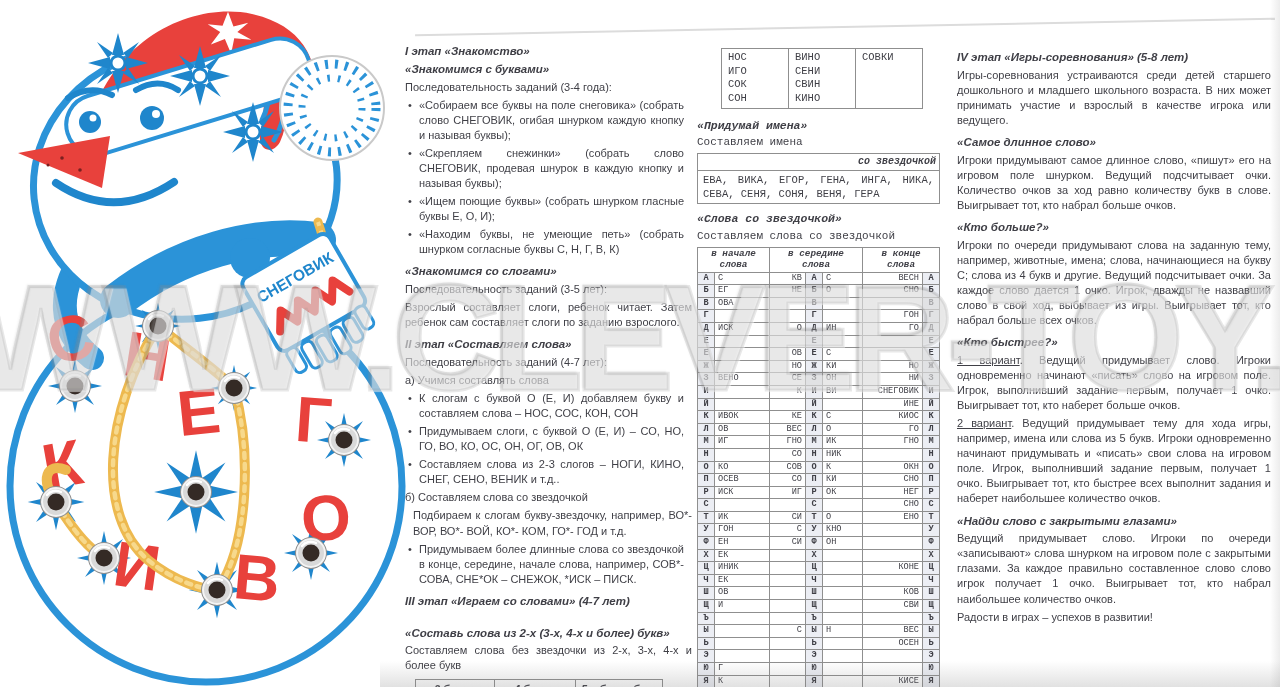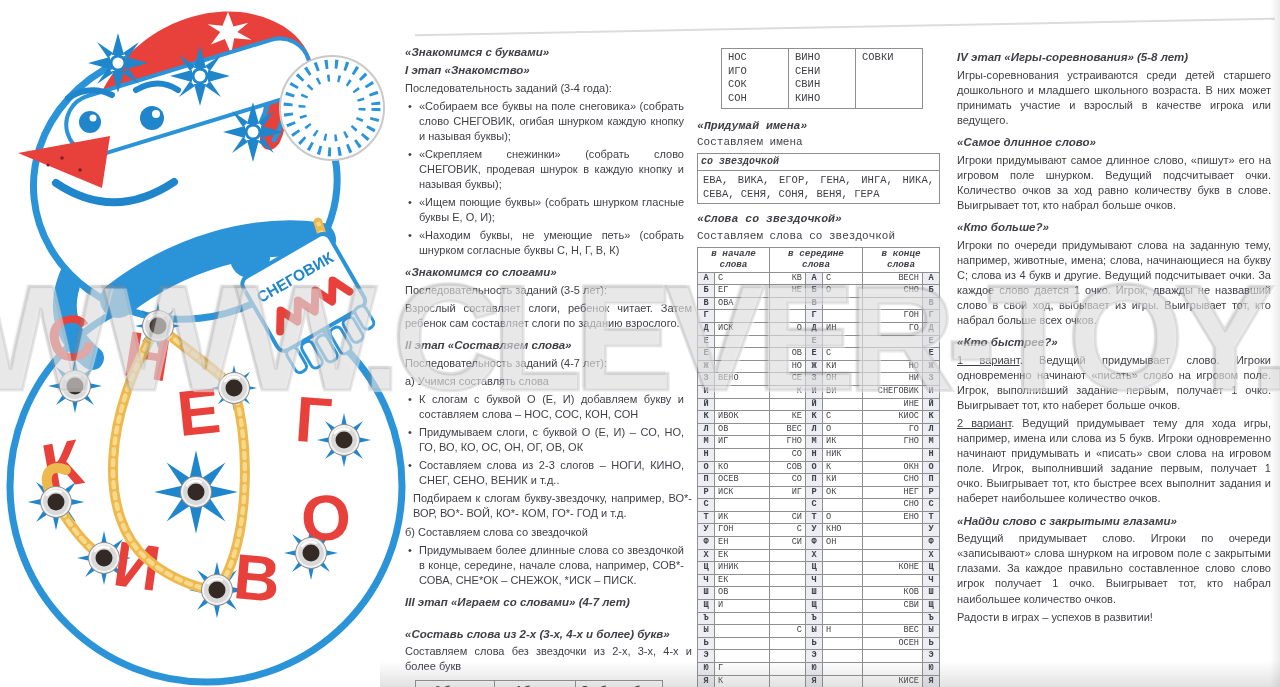--- a/index.html
+++ b/index.html
@@ -33,21 +33,21 @@
   .closing{text-align:left;margin-top:14px;}
 
   
   table{border-collapse:collapse;table-layout:fixed;}
   td,th{border:1px solid #8f8f8f;vertical-align:top;}
 
   .top-words{margin-left:24px;width:202px;font-size:10.5px;margin-top:2px;}
   .top-words td{padding:2px 6px;line-height:1.3;}
 
   .names-tbl{width:243px;font-size:10.5px;margin-top:2px;}
-  .names-tbl th{font-style:italic;font-weight:700;text-align:left;padding:1px 3px;font-size:10px;}
+  .names-tbl th{font-style:italic;font-weight:700;text-align:right;padding:1px 3px;font-size:10px;}
   .names-tbl td{padding:2px 5px;line-height:1.35;text-align:justify;}
 
   .star-tbl{width:243px;margin-top:3px;font-size:8.6px;}
   .star-tbl th{font-style:italic;font-weight:700;font-size:9.3px;text-align:center;padding:1px 2px;line-height:1.15;vertical-align:middle;}
   .star-tbl td{padding:0 3px;height:11.6px;line-height:11.6px;white-space:nowrap;overflow:hidden;}
   .star-tbl td.lt{background:#eceef4;font-weight:700;text-align:center;padding:0 1px;}
   .star-tbl td.w1{text-align:left;}
   .star-tbl td.mp{text-align:right;}
   .star-tbl td.ms{text-align:left;}
   .star-tbl td.w2{text-align:right;}
@@ -204,40 +204,40 @@
       <use href="#grommet" transform="translate(344,440)"></use>
       <use href="#grommet" transform="translate(196,492)"></use>
       <use href="#grommet" transform="translate(56,502)"></use>
       <use href="#grommet" transform="translate(104,558)"></use>
       <use href="#grommet" transform="translate(217,590)"></use>
       <use href="#grommet" transform="translate(311,553)"></use>
     </g>
   </svg>
 
   <div class="col col-mid">
+    <div class="h-it first">I этап «Знакомство»</div>
     <div class="h-it" style="margin-top:1px">«Знакомимся с буквами»</div>
-    <div class="h-it first">I этап «Знакомство»</div>
     <p class="t">Последовательность заданий (3-4 года):</p>
     <div class="bullet">«Собираем все буквы на поле снеговика» (собрать слово СНЕГОВИК, огибая шнурком каждую кнопку и называя буквы);</div>
     <div class="bullet">«Скрепляем снежинки» (собрать слово СНЕГОВИК, продевая шнурок в каждую кнопку и называя буквы);</div>
     <div class="bullet">«Ищем поющие буквы» (собрать шнурком гласные буквы Е, О, И);</div>
     <div class="bullet">«Находим буквы, не умеющие петь» (собрать шнурком согласные буквы С, Н, Г, В, К)</div>
 
     <div class="h-it">«Знакомимся со слогами»</div>
     <p class="t">Последовательность заданий (3-5 лет):</p>
     <p class="t">Взрослый составляет слоги, ребенок читает. Затем ребенок сам составляет слоги по заданию взрослого.</p>
 
     <div class="h-it">II этап «Составляем слова»</div>
     <p class="t">Последовательность заданий (4-7 лет):</p>
     <p class="t">а)  Учимся составлять слова</p>
     <div class="bullet">К слогам с буквой О (Е, И)  добавляем букву и составляем слова – НОС, СОС, КОН, СОН</div>
     <div class="bullet">Придумываем слоги, с буквой О (Е, И) – СО, НО, ГО, ВО, КО, ОС, ОН, ОГ, ОВ, ОК</div>
     <div class="bullet">Составляем слова из 2-3 слогов – НОГИ, КИНО, СНЕГ, СЕНО, ВЕНИК и т.д..</div>
+    <p class="t">б)  Составляем слова со звездочкой</p>
     <p class="t" style="padding-left:8px">Подбираем к слогам букву-звездочку, например, ВО*-ВОР, ВО*- ВОЙ, КО*- КОМ, ГО*- ГОД и т.д.</p>
-    <p class="t">б)  Составляем слова со звездочкой</p>
     <div class="bullet">Придумываем более длинные слова со звездочкой в конце, середине, начале слова, например, СОВ*- СОВА, СНЕ*ОК – СНЕЖОК, *ИСК – ПИСК.</div>
 
     <div class="h-it">III этап «Играем со словами» (4-7 лет)</div>
     <div class="h-it" style="margin-top:16px">«Составь слова из 2-х (3-х, 4-х и более) букв»</div>
     <p class="t">Составляем слова без звездочки из 2-х, 3-х, 4-х и более букв</p>
 
     <table class="letters-tbl">
       <thead>
         <tr>
           <th style="width:70px">3 буквы</th>

